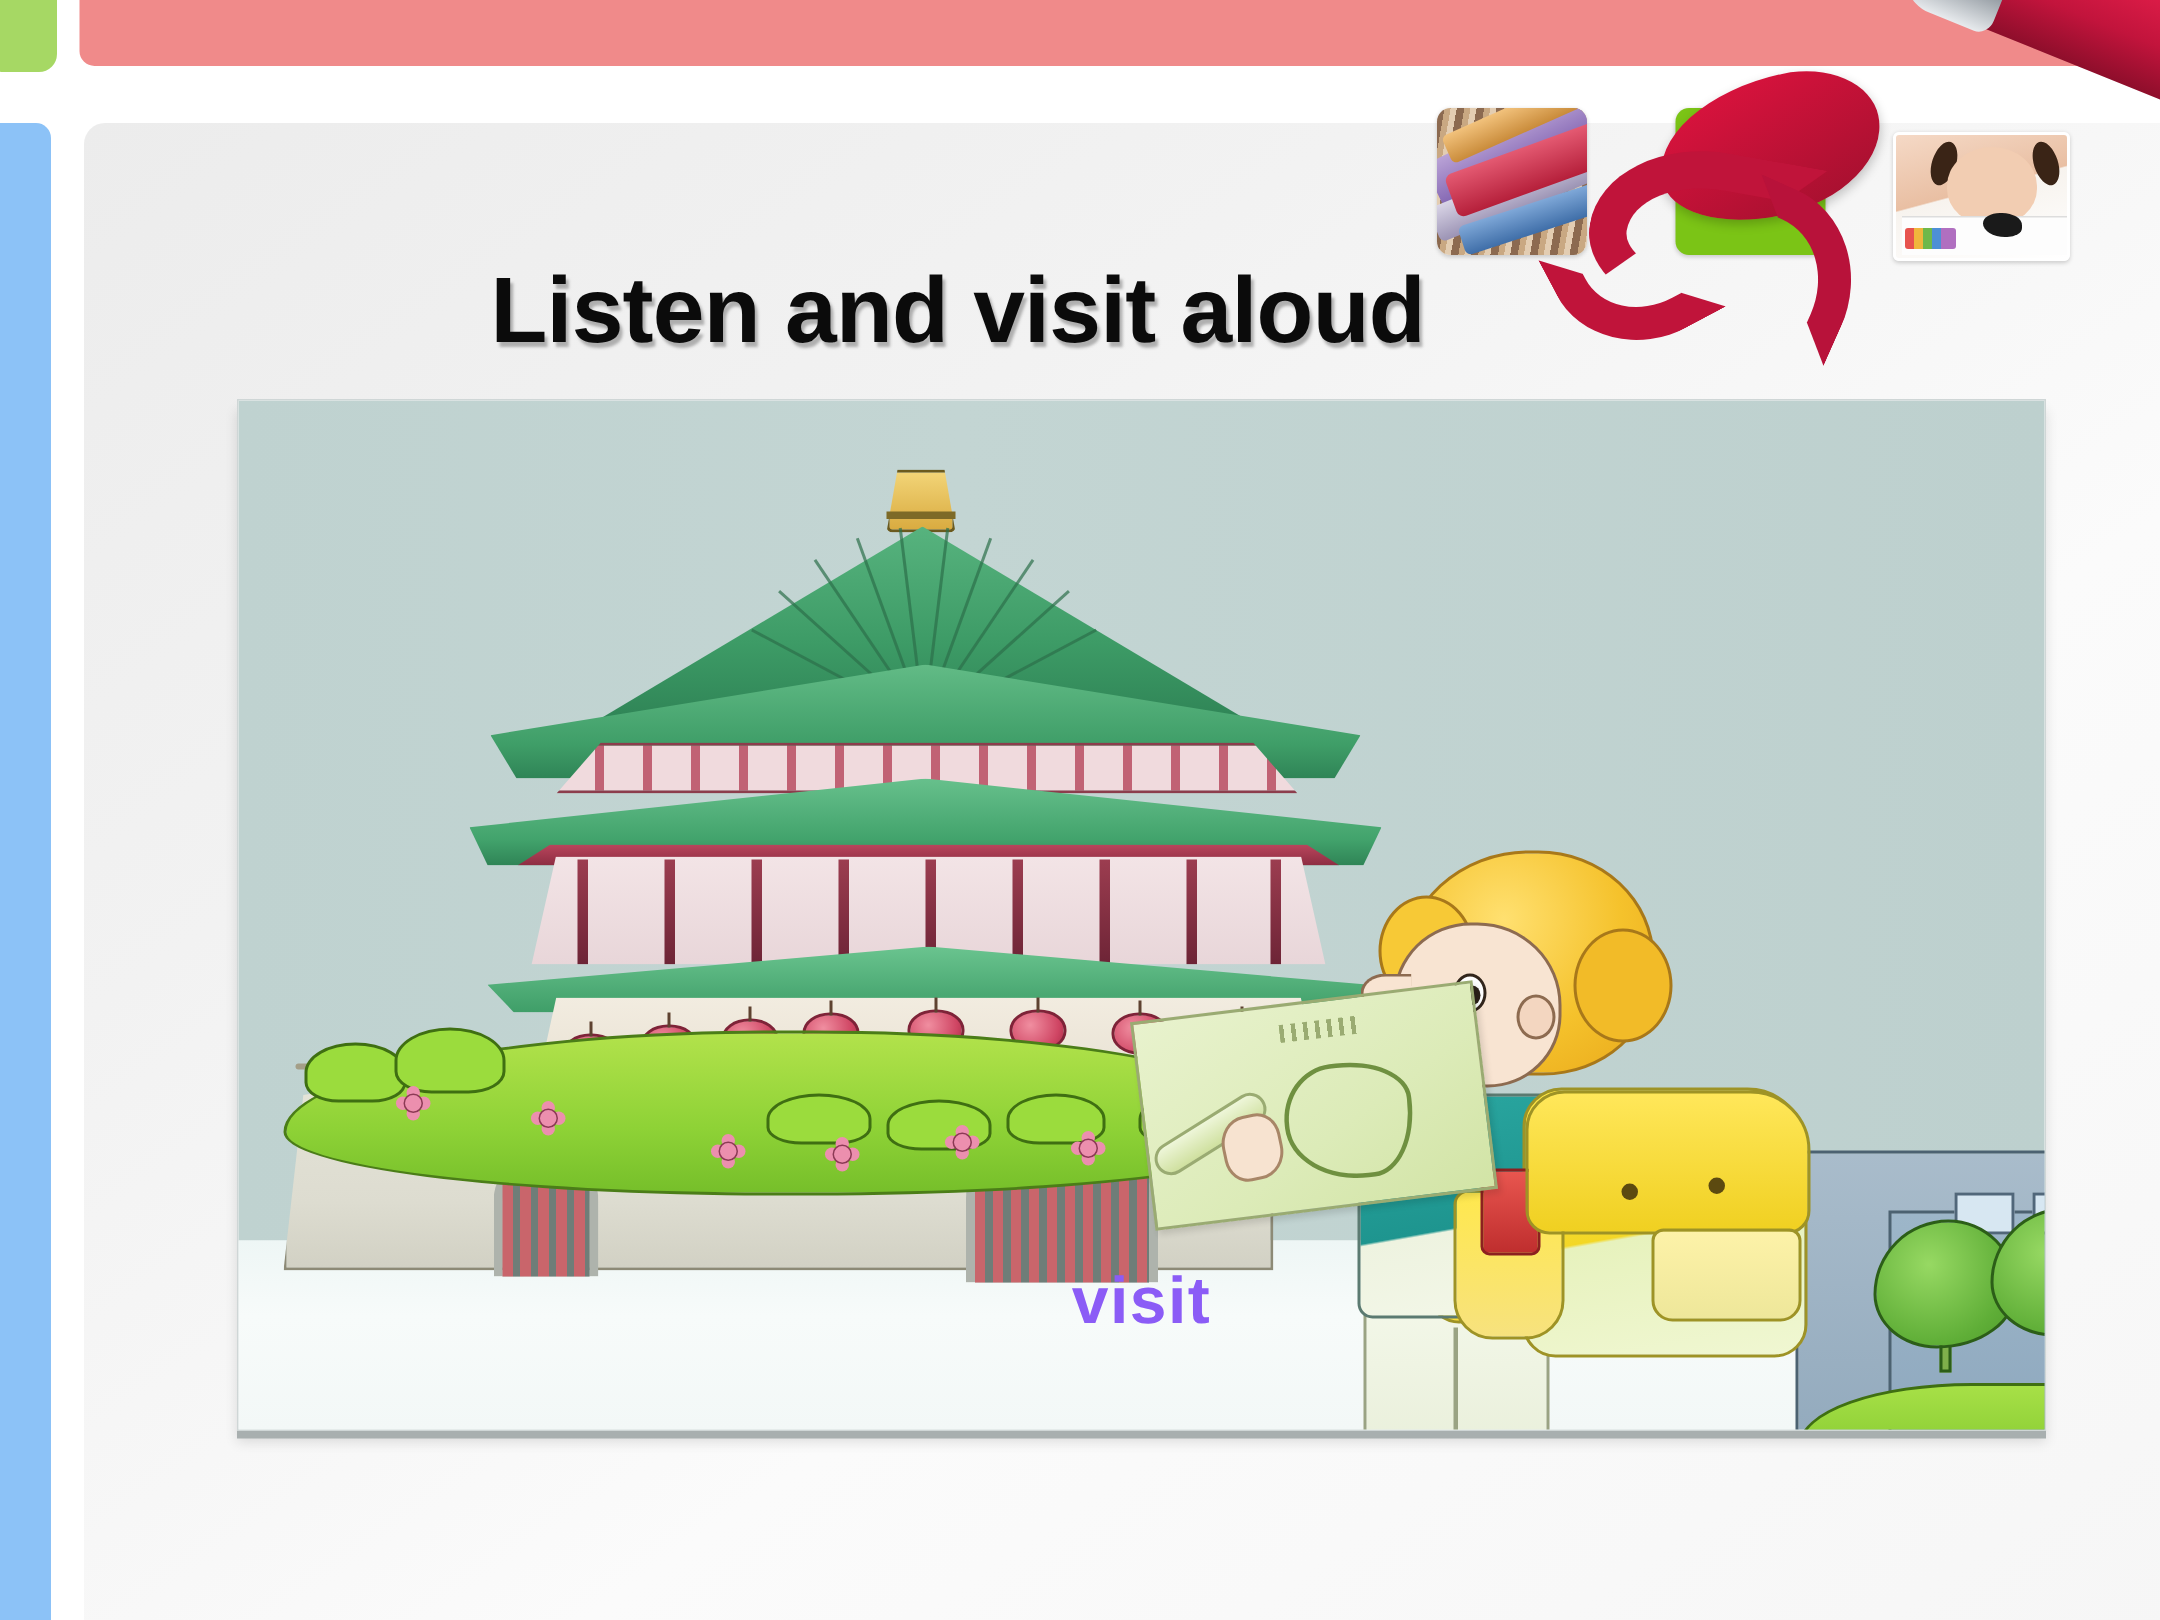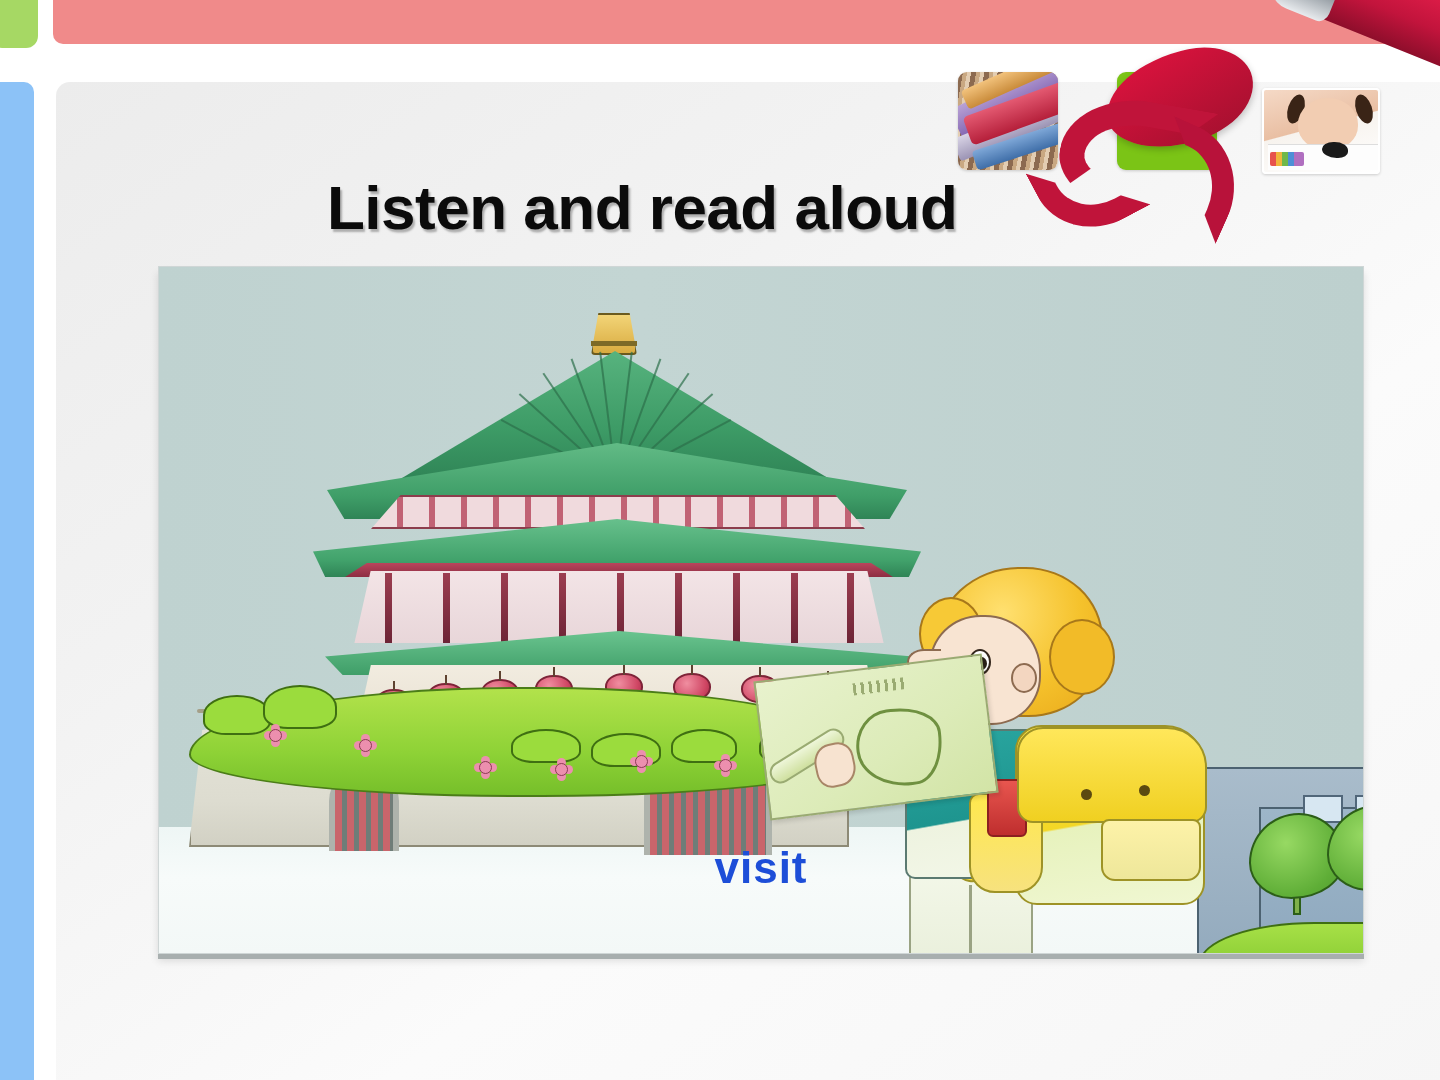--- a/index.html
+++ b/index.html
@@ -418,21 +418,21 @@
   }
   .bp-strap {
     position:absolute; left:-56px; top:-4px; width:40px; height:150px;
     background:#f9dd3c; border:2px solid #9e9326; border-radius:22px;
     transform:rotate(9deg);
   }
 
   
   .caption { position:absolute; left:0; right:0; top:576px; text-align:center; z-index:5; }
   .caption-en {
-    font-size:44px; font-weight:bold; color:#1d4ed8; letter-spacing:1px;
+    font-size:44px; font-weight:bold; color:#8b5cf6; letter-spacing:1px;
     font-family:"Liberation Sans", sans-serif;
   }
   .caption-zh {
     margin-top:4px; font-size:38px; font-weight:bold; color:#1c1c1c;
     font-family:"DejaVu Sans", sans-serif;
   }
 </style>
 </head>
 <body>
 
@@ -467,21 +467,21 @@
       <span class="tube-shoulder"></span>
 
     </div>
   </div>
 
   <div class="paint-blob"></div>
   <div class="paint-drip"></div>
   <div class="paint-curl"></div>
   <div class="paint-tail"></div>
 
-  <div class="page-title">Listen and read aloud</div>
+  <div class="page-title">Listen and visit aloud</div>
 
   <div class="picture-card">
 
     <div class="sky"></div>
     <div class="ground-band"></div>
 
     <div class="bldg bldg-back"></div>
     <div class="bldg bldg-front"></div>
     <div class="win" style="left:1144px; top:528px;"></div>
     <div class="win" style="left:1196px; top:528px;"></div>

